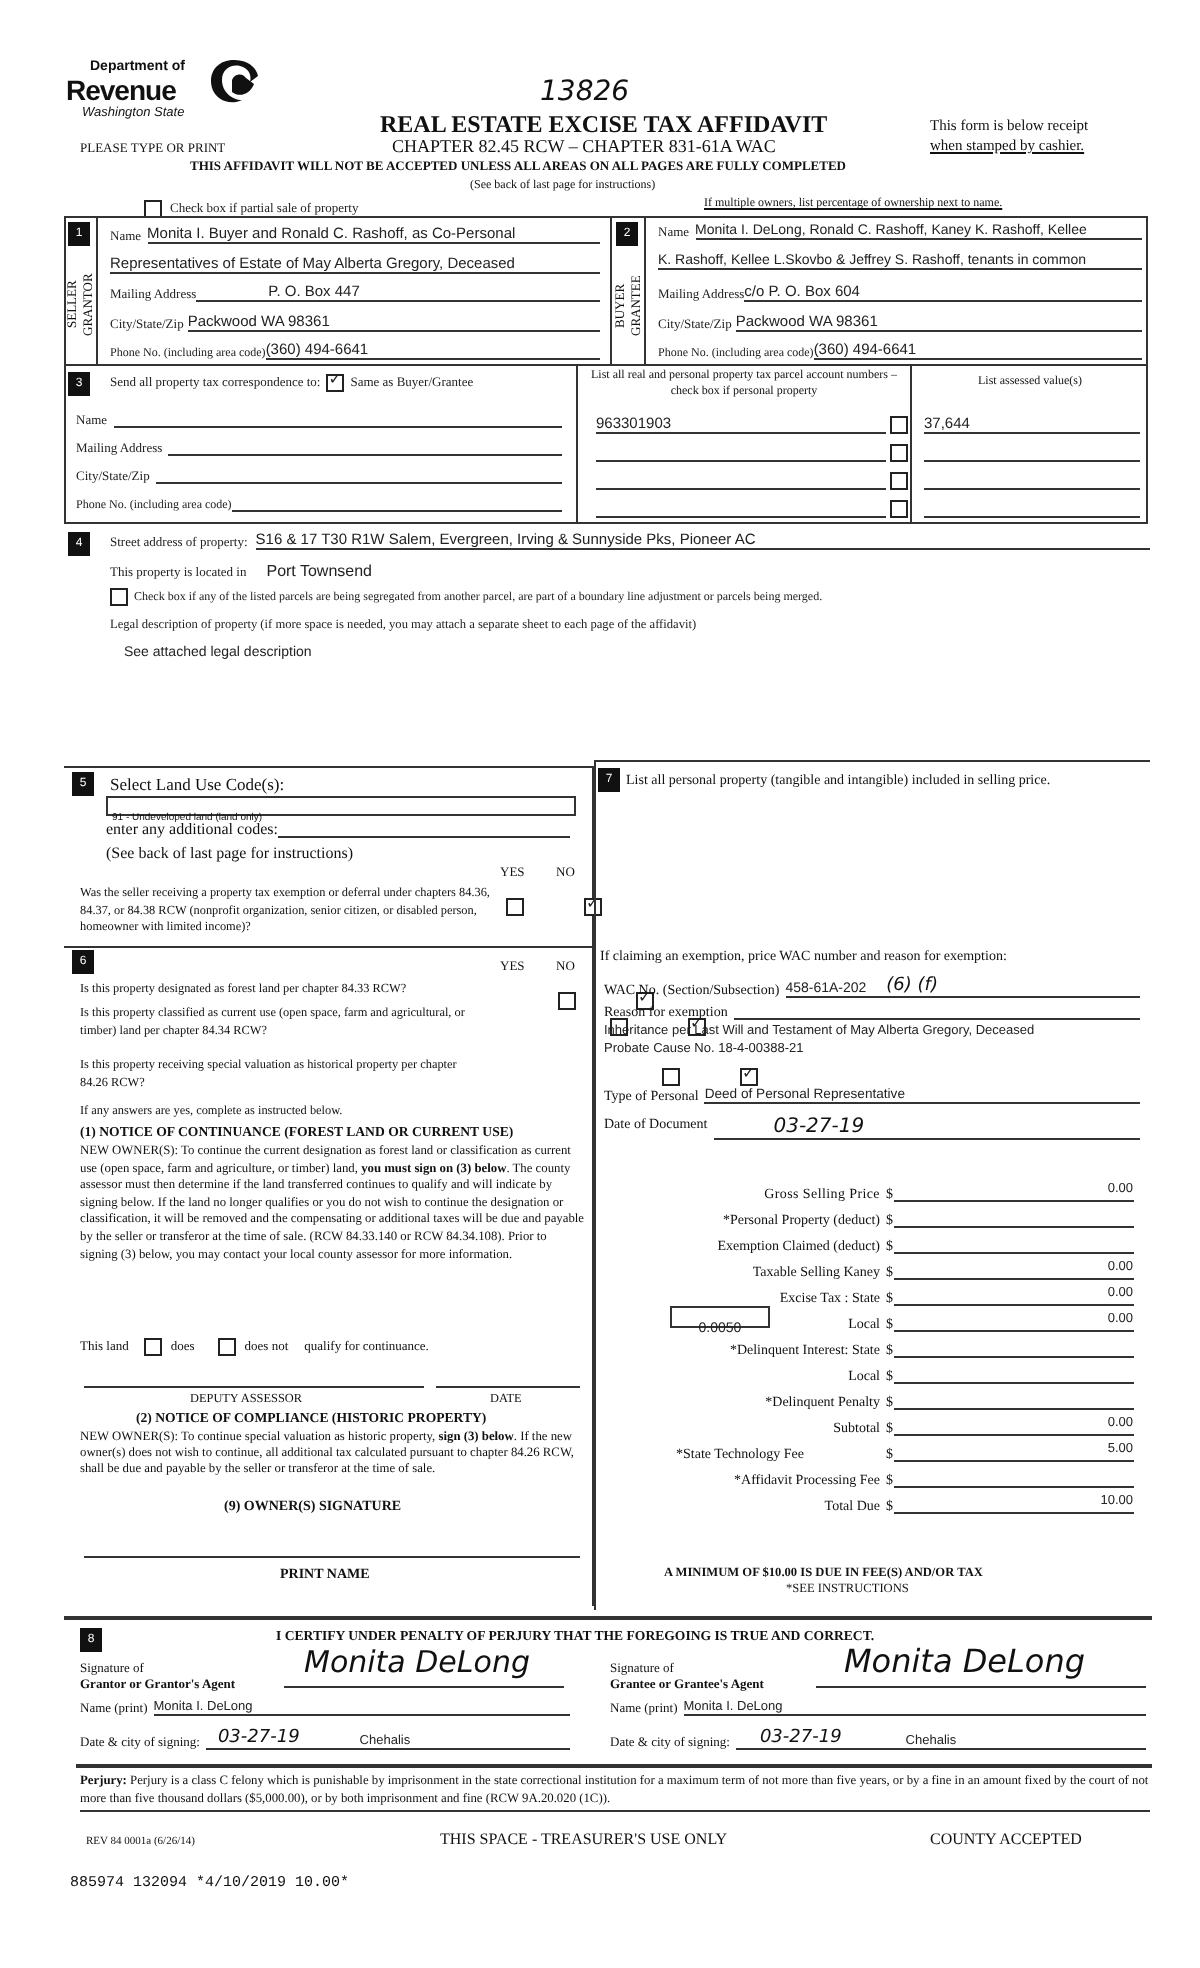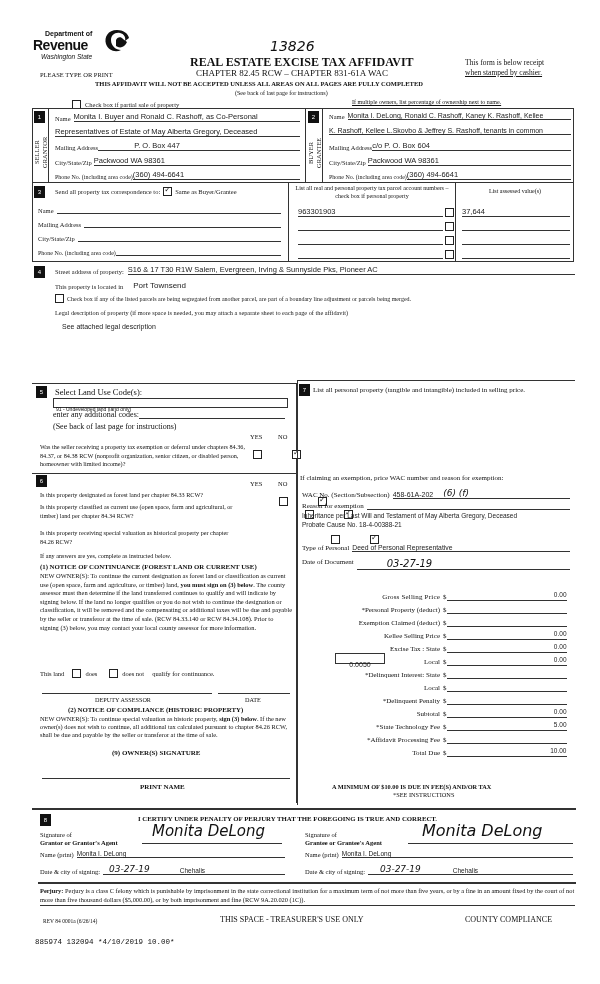--- a/index.html
+++ b/index.html
@@ -276,21 +276,21 @@
     <span class="serif right" style="width:140px;font-size:7px;">*Personal Property (deduct)</span>
     <span class="serif" style="font-size:7px;margin-left:3px;">$</span>
     <span class="val line right" style="width:120px;height:10px;font-size:6.5px;"></span>
   </div>
   <div class="row" style="height:13px;">
     <span class="serif right" style="width:140px;font-size:7px;">Exemption Claimed (deduct)</span>
     <span class="serif" style="font-size:7px;margin-left:3px;">$</span>
     <span class="val line right" style="width:120px;height:10px;font-size:6.5px;"></span>
   </div>
   <div class="row" style="height:13px;">
-    <span class="serif right" style="width:140px;font-size:7px;">Kellee Selling Price</span>
+    <span class="serif right" style="width:140px;font-size:7px;">Taxable Selling Kaney</span>
     <span class="serif" style="font-size:7px;margin-left:3px;">$</span>
     <span class="val line right" style="width:120px;height:10px;font-size:6.5px;">0.00</span>
   </div>
   <div class="row" style="height:13px;">
     <span class="serif right" style="width:140px;font-size:7px;">Excise Tax : State</span>
     <span class="serif" style="font-size:7px;margin-left:3px;">$</span>
     <span class="val line right" style="width:120px;height:10px;font-size:6.5px;">0.00</span>
   </div>
   <div class="row" style="height:13px;">
     <span class="serif right" style="width:140px;font-size:7px;">Local</span>
@@ -311,21 +311,21 @@
     <span class="serif right" style="width:140px;font-size:7px;">*Delinquent Penalty</span>
     <span class="serif" style="font-size:7px;margin-left:3px;">$</span>
     <span class="val line right" style="width:120px;height:10px;font-size:6.5px;"></span>
   </div>
   <div class="row" style="height:13px;">
     <span class="serif right" style="width:140px;font-size:7px;">Subtotal</span>
     <span class="serif" style="font-size:7px;margin-left:3px;">$</span>
     <span class="val line right" style="width:120px;height:10px;font-size:6.5px;">0.00</span>
   </div>
   <div class="row" style="height:13px;">
-    <span class="serif right" style="width:140px;font-size:7px;">*State Technology Fee</span>
+    <span class="serif right" style="width:140px;font-size:7px;text-align:center;">*State Technology Fee</span>
     <span class="serif" style="font-size:7px;margin-left:3px;">$</span>
     <span class="val line right" style="width:120px;height:10px;font-size:6.5px;">5.00</span>
   </div>
   <div class="row" style="height:13px;">
     <span class="serif right" style="width:140px;font-size:7px;">*Affidavit Processing Fee</span>
     <span class="serif" style="font-size:7px;margin-left:3px;">$</span>
     <span class="val line right" style="width:120px;height:10px;font-size:6.5px;"></span>
   </div>
   <div class="row" style="height:13px;">
     <span class="serif right" style="width:140px;font-size:7px;">Total Due</span>
@@ -379,17 +379,17 @@
   </span>
 </div>
 
 
 <div class="abs" style="left:38px;top:882px;width:538px;height:1.5px;background:#333;"></div>
 <div class="abs serif" style="left:40px;top:887px;width:535px;font-size:6.4px;line-height:8.5px;border-bottom:1px solid #333;padding-bottom:1px;">
   <b>Perjury:</b><span> Perjury is a class C felony which is punishable by imprisonment in the state correctional institution for a maximum term of not more than five years, or by a fine in an amount fixed by the court of not more than five thousand dollars ($5,000.00), or by both imprisonment and fine (RCW 9A.20.020 (1C)).</span>
 </div>
 <div class="abs serif" style="left:43px;top:918px;font-size:5.5px;">REV 84 0001a (6/26/14)</div>
 <div class="abs serif" style="left:220px;top:915px;font-size:8px;">THIS SPACE - TREASURER'S USE ONLY</div>
-<div class="abs serif" style="left:465px;top:915px;font-size:8px;">COUNTY COMPLIANCE</div>
+<div class="abs serif" style="left:465px;top:915px;font-size:8px;">COUNTY ACCEPTED</div>
 <div class="abs mono" style="left:35px;top:938px;font-size:7.5px;">885974 132094 *4/10/2019 10.00*</div>
 
 
 
 
 </body></html>

